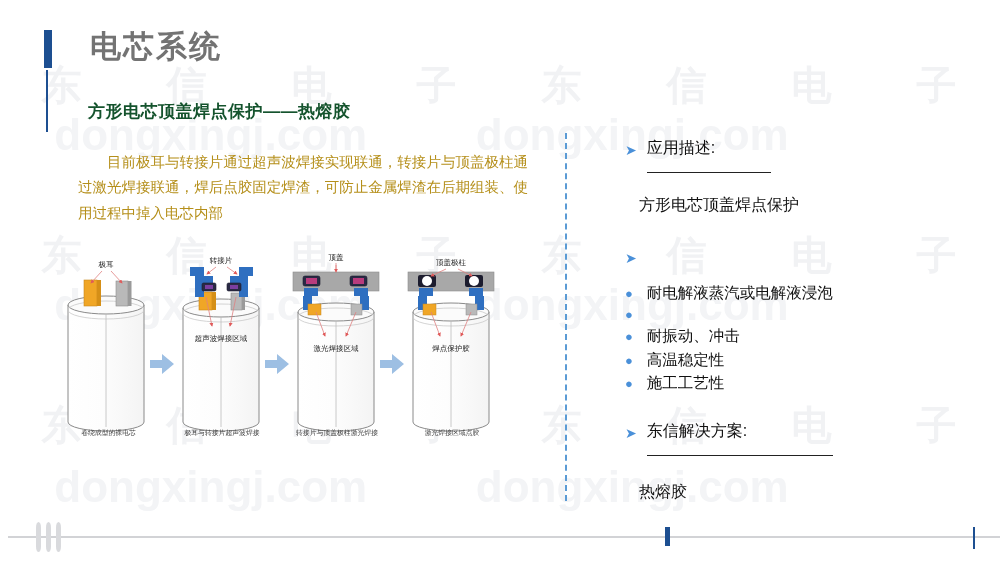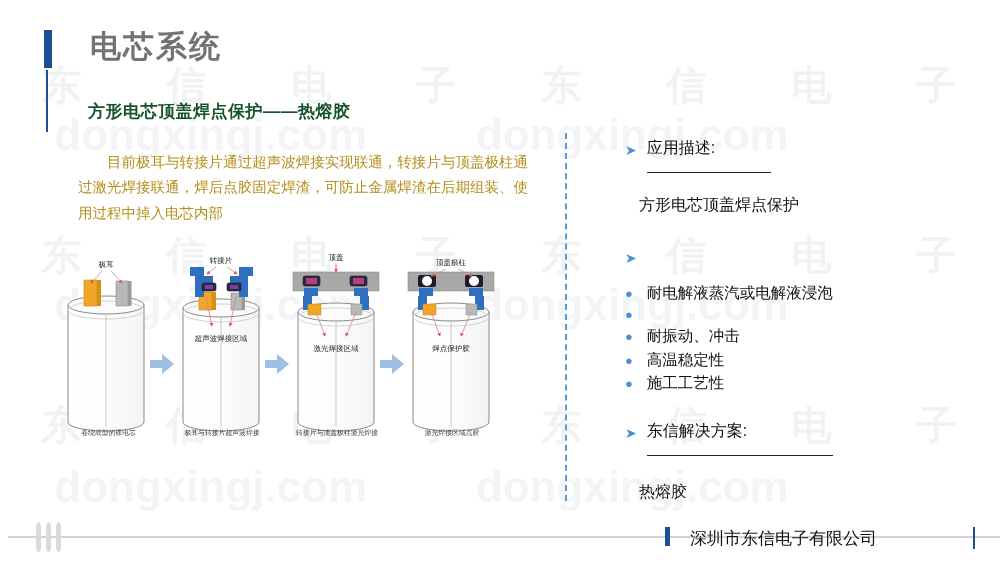--- a/index.html
+++ b/index.html
@@ -478,16 +478,15 @@
     <div class="sec-body" style="margin-top:26px;">热熔胶</div>
   </div>
 
   <div class="footer-line"></div>
   <div class="footer-glyph">
     <div class="fg-bar"></div>
     <div class="fg-bar"></div>
     <div class="fg-bar"></div>
   </div>
   <div class="footer-tick left"></div>
-  <div class="footer-text">深圳市东信电子有限公司</div>
   <div class="footer-tick right"></div>
 
 </div>
 
 </body></html>

